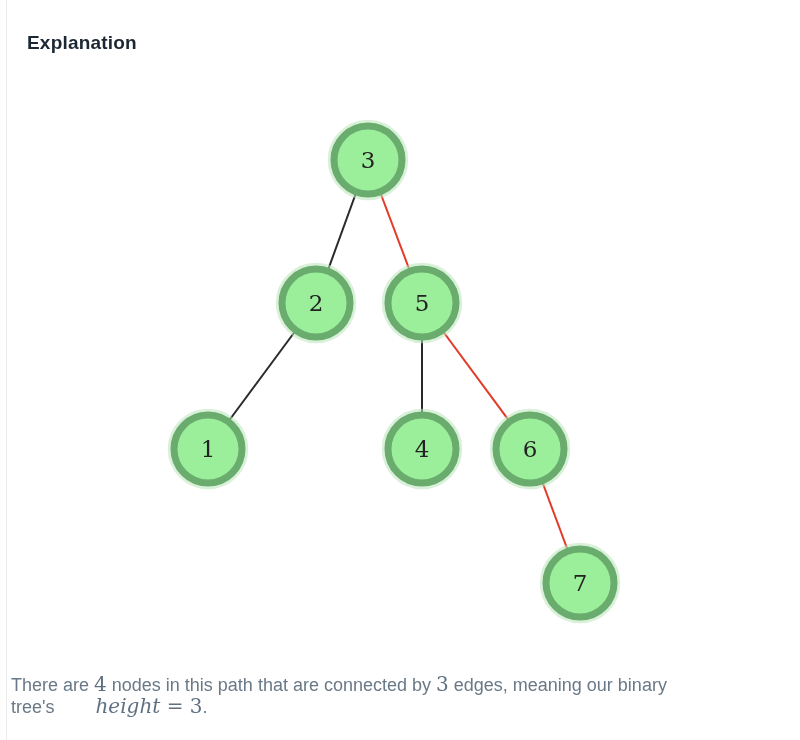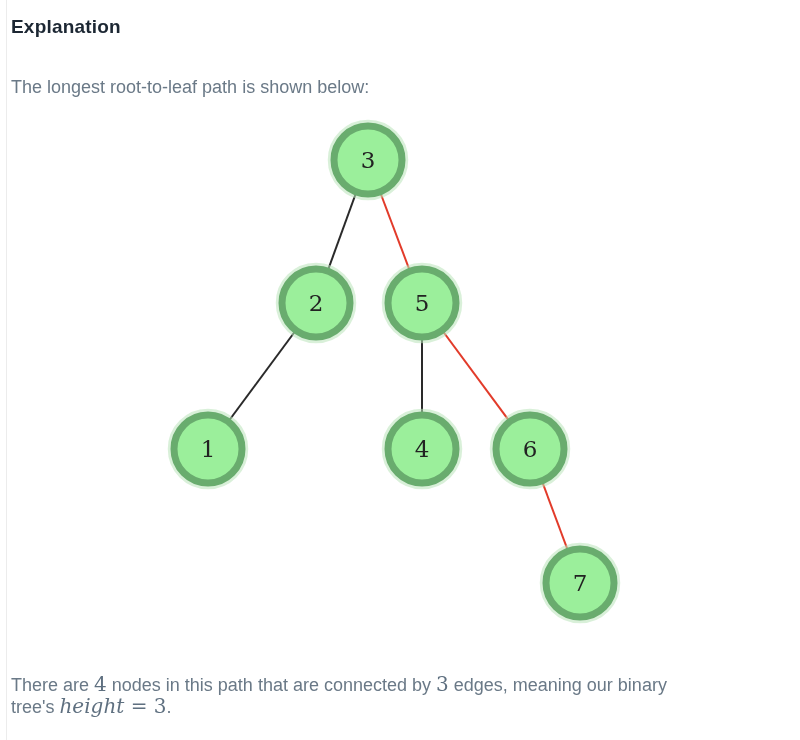--- a/index.html
+++ b/index.html
@@ -13,21 +13,21 @@
   }
   .left-rule {
     position: absolute;
     left: 6px; top: 0;
     width: 1px; height: 740px;
     background: #ececec;
   }
   .heading {
     position: absolute;
     left: 11px; top: 16px;
-    margin: 0;
+    margin: 16px;
     font-size: 19px;
     font-weight: 700;
     color: #1c2733;
     letter-spacing: 0.2px;
   }
   .body-text {
     position: absolute;
     margin: 0;
     font-size: 18px;
     color: #6a7987;
@@ -39,20 +39,21 @@
   .math {
     font-family: "DejaVu Serif", serif;
     font-size: 20px;
     color: #5f7080;
   }
   .math-italic {
     font-family: "DejaVu Serif", serif;
     font-style: italic;
     font-size: 20px;
     color: #5f7080;
+    margin-left: 36px;
   }
   #tree-figure {
     position: absolute;
     left: 0; top: 105px;
     width: 800px; height: 540px;
   }
   #tree-svg { display: block; }
   #tree-svg text {
     font-family: "DejaVu Serif", serif;
     font-size: 23px;
@@ -60,21 +61,20 @@
   }
 </style>
 </head>
 <body>
 
 <div id="page">
   <div class="left-rule"></div>
 
   <h2 class="heading">Explanation</h2>
 
-  <p class="body-text intro">The longest root-to-leaf path is shown below:</p>
 
   <div id="tree-figure">
     <svg id="tree-svg" width="800" height="540" viewBox="0 0 800 540" xmlns="http://www.w3.org/2000/svg">
         <line x1="368" y1="55" x2="316" y2="198" stroke="#2a2a2a" stroke-width="2"></line>
         <line x1="368" y1="55" x2="422" y2="198" stroke="#e23b2a" stroke-width="2"></line>
         <line x1="316" y1="198" x2="208" y2="344" stroke="#2a2a2a" stroke-width="2"></line>
         <line x1="422" y1="198" x2="422" y2="344" stroke="#2a2a2a" stroke-width="2"></line>
         <line x1="422" y1="198" x2="530" y2="344" stroke="#e23b2a" stroke-width="2"></line>
         <line x1="530" y1="344" x2="580" y2="478" stroke="#e23b2a" stroke-width="2"></line>
         <circle cx="368" cy="55" r="38.5" fill="none" stroke="#b9e4b9" stroke-width="3.5" stroke-opacity="0.55"></circle>

